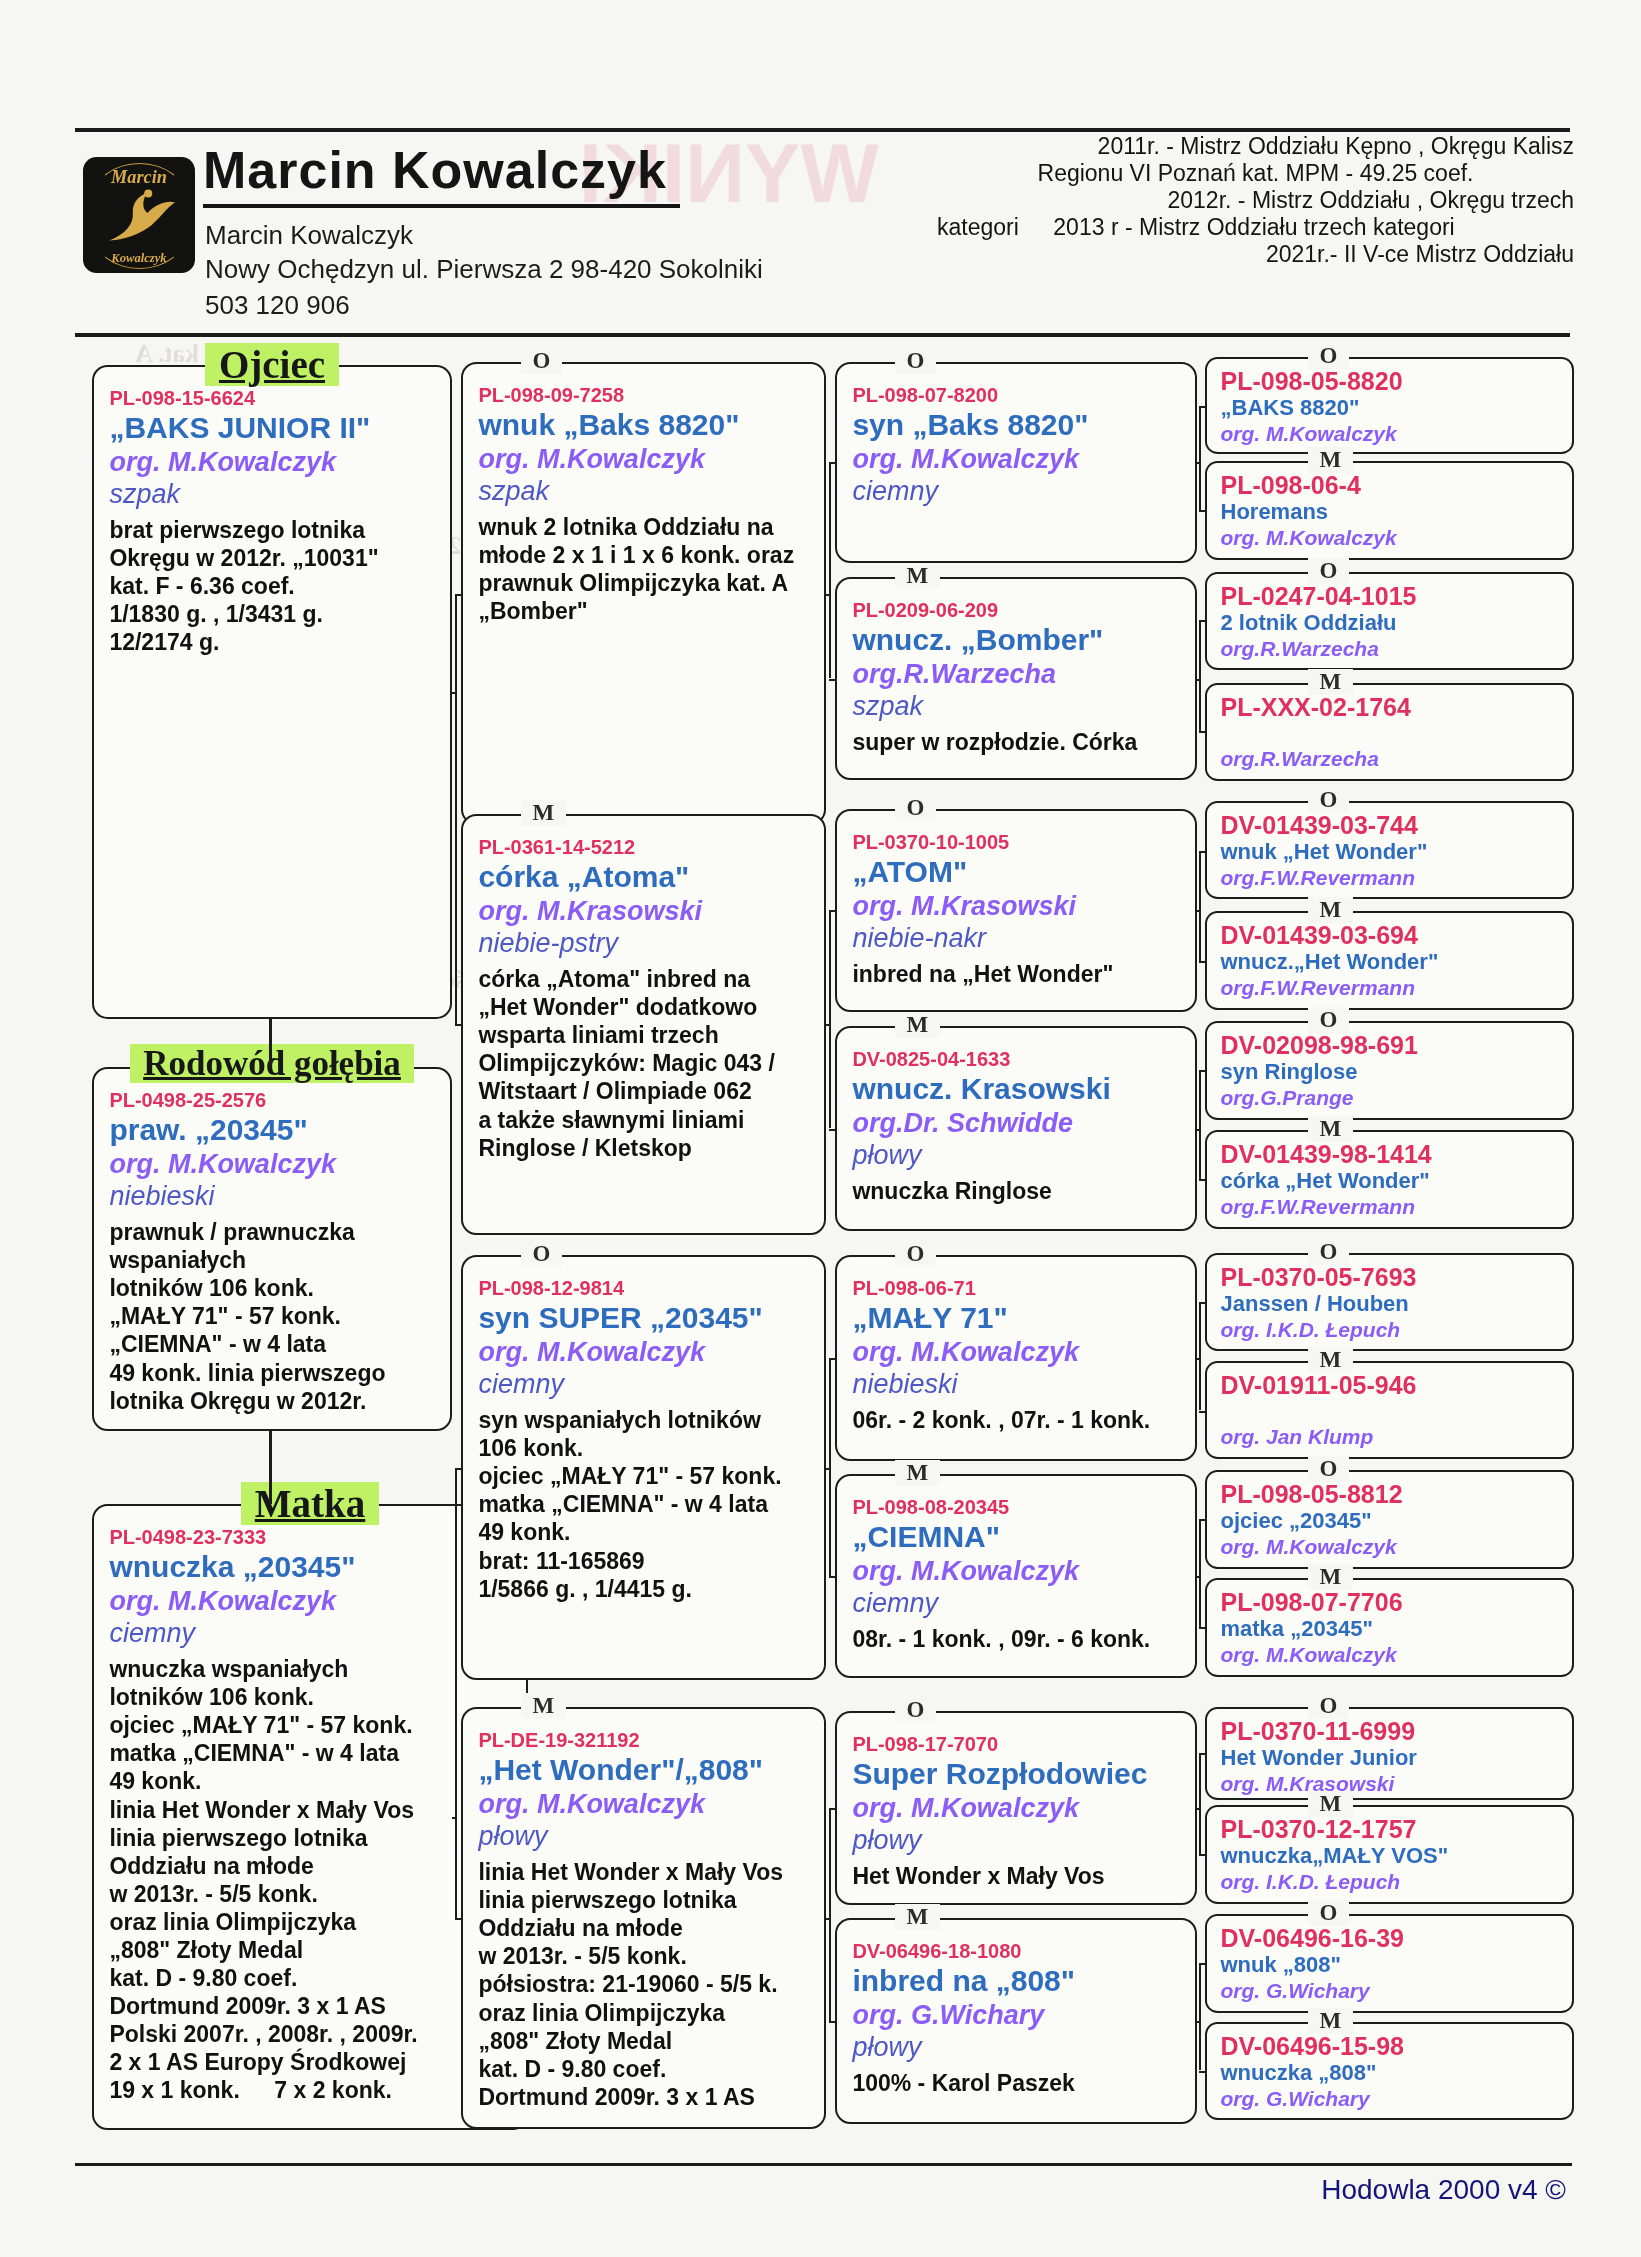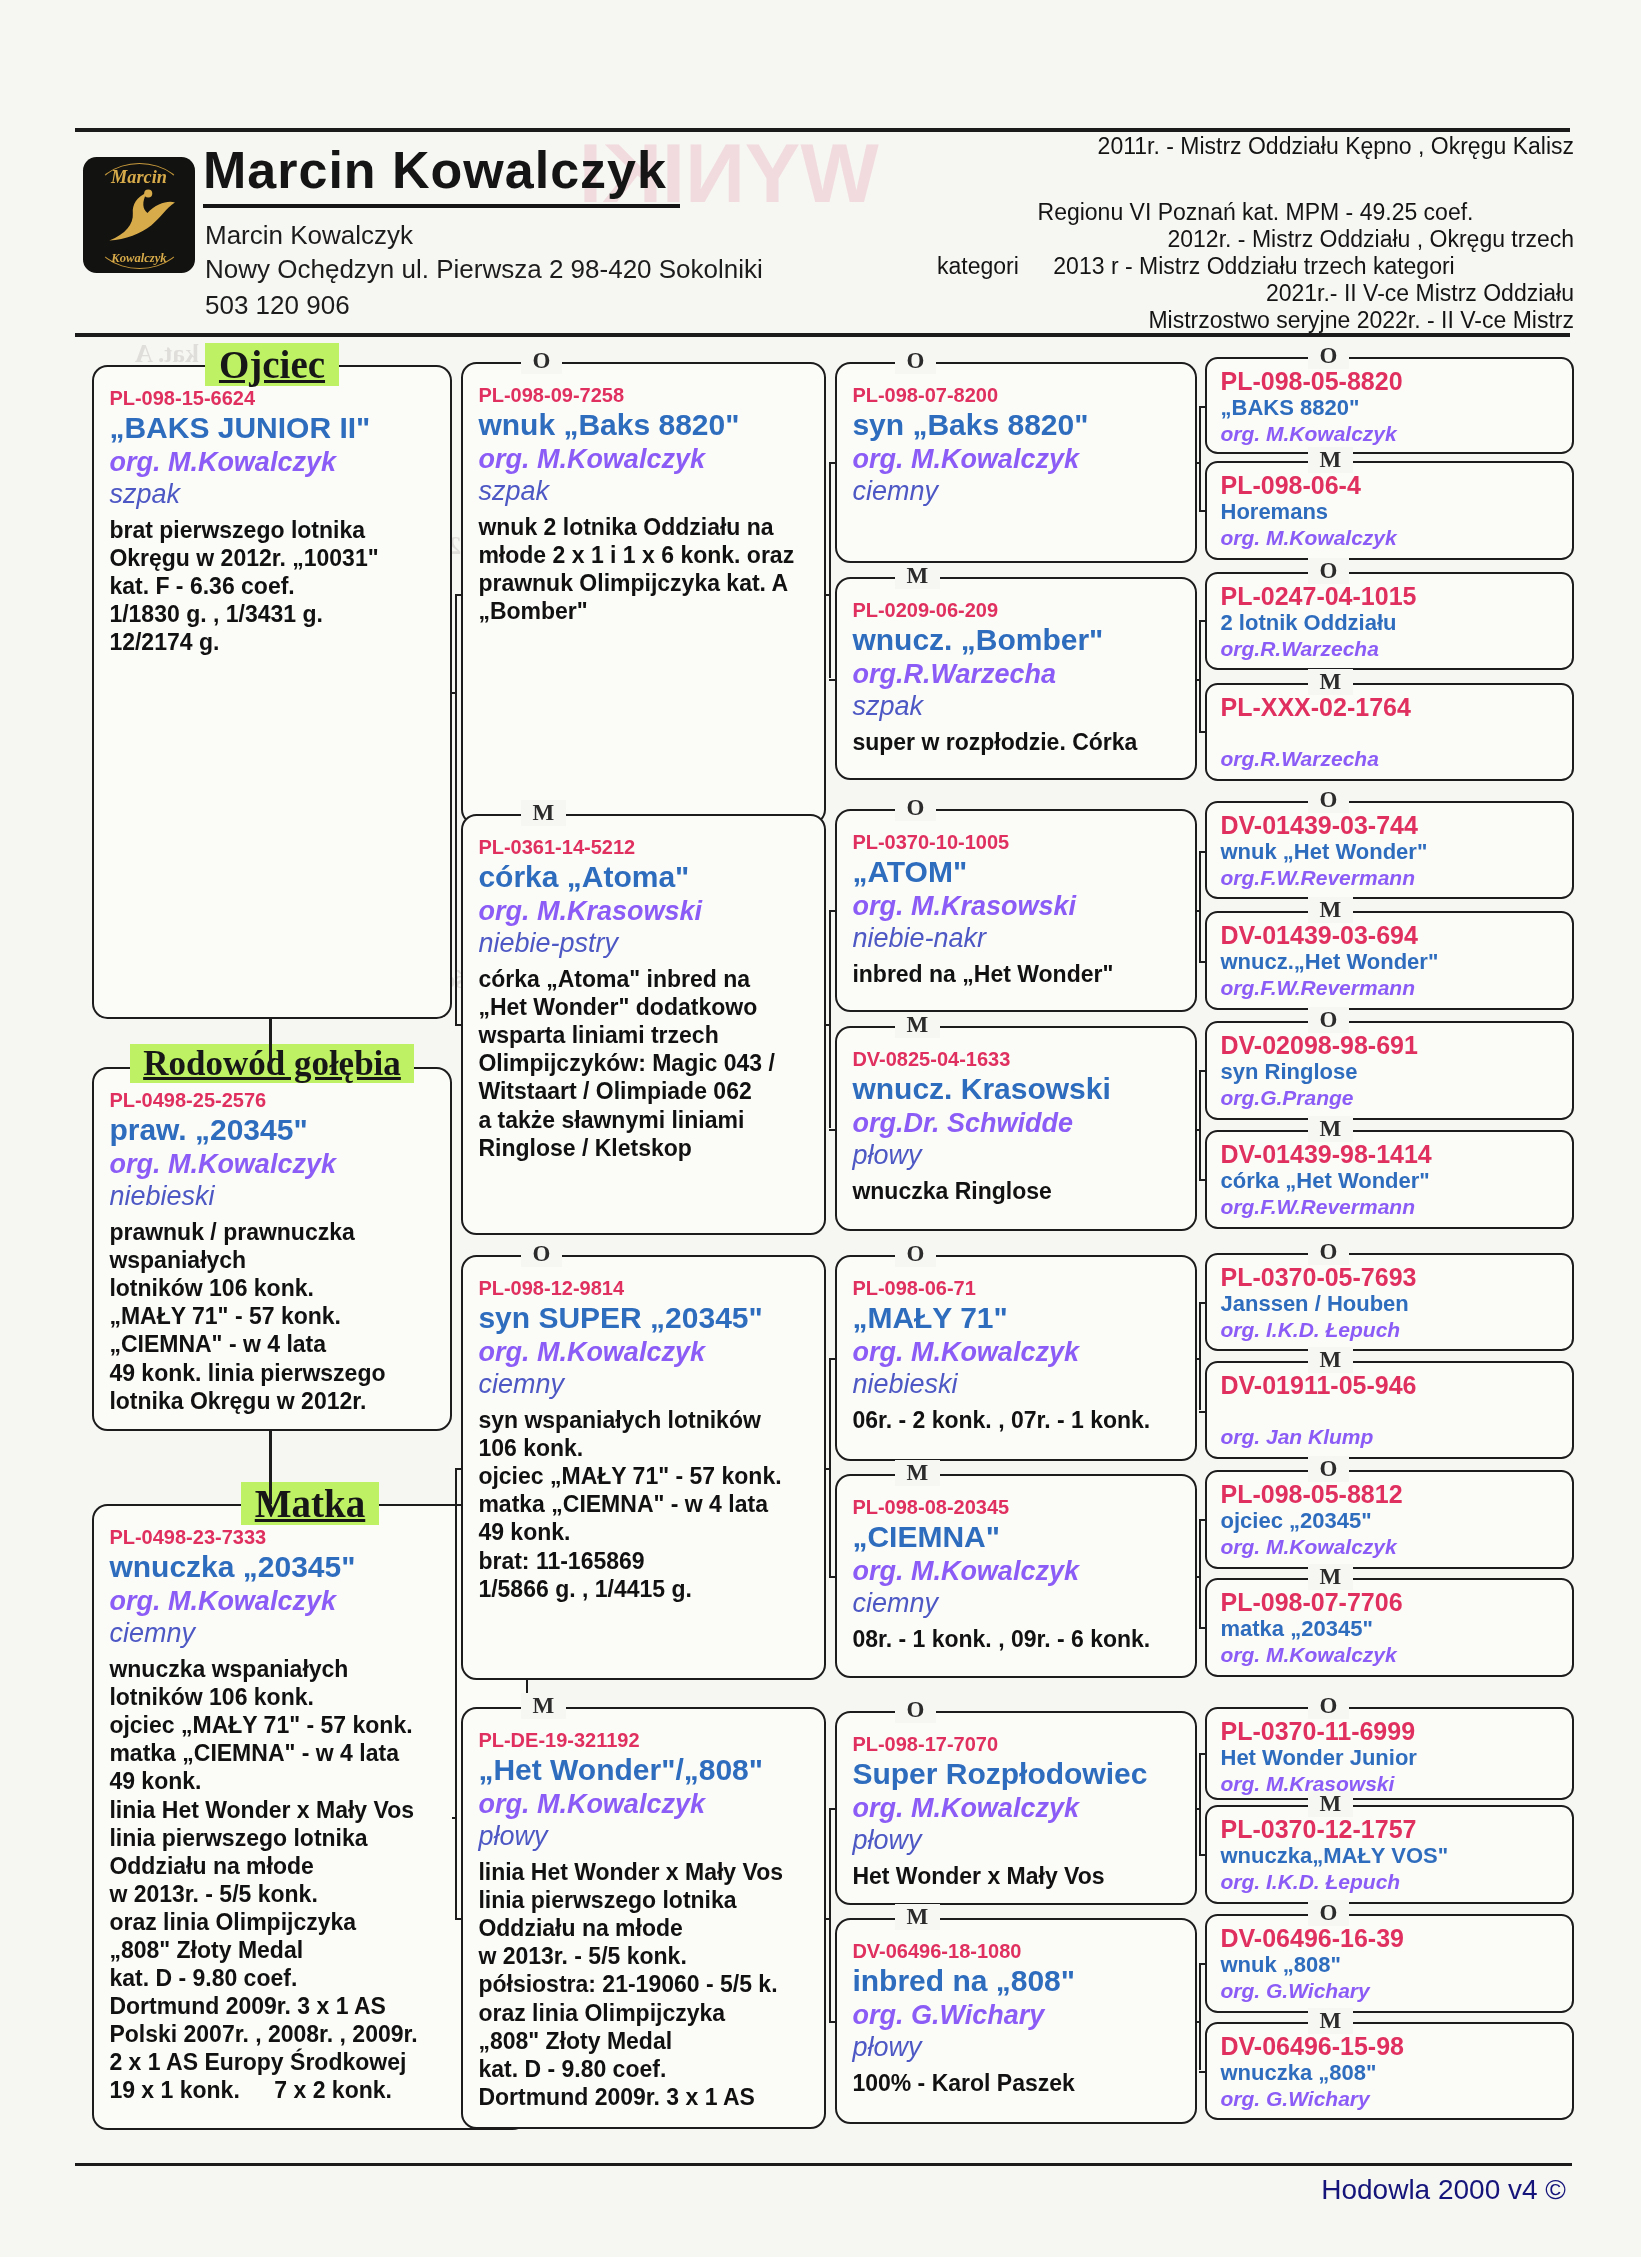--- a/index.html
+++ b/index.html
@@ -11,21 +11,21 @@
   #logo .arc{position:absolute;left:9.7px;width:91px;height:68px;border:1.9px solid #c89a3c;border-radius:50%;background:transparent;}
   #logo .arc.top{top:5.8px;border-bottom-color:transparent;border-left-color:transparent;border-right-color:transparent;}
   #logo .arc.bot{bottom:3.9px;border-top-color:transparent;border-left-color:transparent;border-right-color:transparent;}
   #logo .ltop{position:absolute;top:9.7px;width:100%;text-align:center;color:#d8ab4a;font:italic bold 18.3px "Liberation Serif",serif;}
   #logo .lbot{position:absolute;bottom:6.8px;width:100%;text-align:center;color:#d8ab4a;font:italic bold 12.6px "Liberation Serif",serif;}
   #logo svg{position:absolute;left:15.4px;top:25px;}
   #title{position:absolute;left:203px;top:140px;font-size:52px;font-weight:bold;letter-spacing:1px;
          border-bottom:4.8px solid #151515;padding:0 13.5px 3.9px 0;}
   .contact{position:absolute;left:205px;font-size:26px;color:#1c1c1c;}
   #ach{position:absolute;left:937px;top:133px;width:637px;font-size:23px;line-height:27px;color:#141414;}
-  #ach .r{text-align:right;} #ach .c{text-align:center;margin-top:39px;} #ach .l{text-align:left;}
+  #ach .r{text-align:right;} #ach .c{text-align:center;} #ach .l{text-align:left;}
   
   .mirror{position:absolute;transform:scaleX(-1);font-family:"Liberation Serif",serif;font-weight:bold;pointer-events:none;white-space:nowrap;}
   #wm{color:rgba(220,90,120,0.17);font-size:83px;font-family:"Liberation Sans",sans-serif;}
   .bleed{color:rgba(110,100,92,0.16);}
   
   .pbox{position:absolute;background:#fbfbf8;border:2.9px solid #1c1c1c;border-radius:15.4px;box-sizing:border-box;
         padding:7.7px 9.7px 7.7px 15.4px;}
   .g1label{position:absolute;top:-25px;left:0;width:100%;text-align:center;}
   .g1label span{background:#bef264;padding:0 13.5px;font:bold 39px "Liberation Serif","DejaVu Serif",serif;color:#171717;text-decoration:underline;}
   .g1label.small span{font-size:35px;}
@@ -78,21 +78,20 @@
   <div id="title">Marcin Kowalczyk</div>
   <div class="contact" style="top:220px">Marcin Kowalczyk</div>
   <div class="contact" style="top:254px">Nowy Ochędzyn  ul. Pierwsza 2  98-420 Sokolniki</div>
   <div class="contact" style="top:290px">503 120 906</div>
   <div id="ach">
     <div class="r">2011r. - Mistrz Oddziału Kępno , Okręgu Kalisz</div>
     <div class="c">Regionu VI Poznań kat. MPM - 49.25 coef.</div>
     <div class="r">2012r. - Mistrz Oddziału , Okręgu trzech</div>
     <div class="l">kategori  2013 r - Mistrz Oddziału trzech kategori</div>
     <div class="r">2021r.- II V-ce Mistrz Oddziału</div>
-    <div class="r">Mistrzostwo seryjne 2022r. - II V-ce Mistrz</div>
   </div>
 
   <div class="pbox" id="b-ojciec" style="left:92px;top:365px;width:360px;height:654px">
     <div class="g1label"><span>Ojciec</span></div>
     <div class="ring">PL-098-15-6624</div>
     <div class="pname">„BAKS JUNIOR II"</div>
     <div class="org">org. M.Kowalczyk</div>
     <div class="pcolor">szpak</div>
     <div class="desc">brat pierwszego lotnika
 Okręgu w 2012r. „10031"

